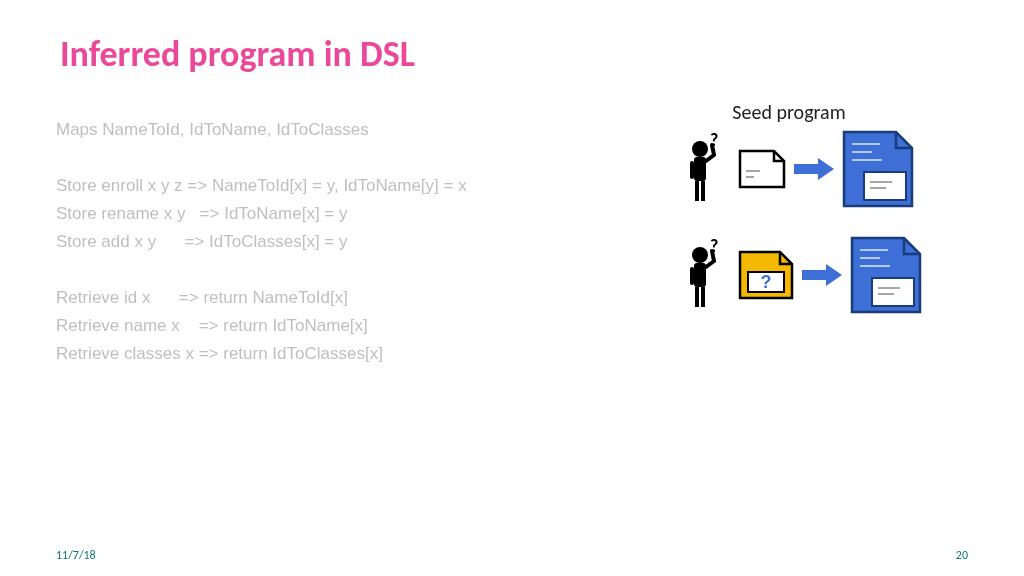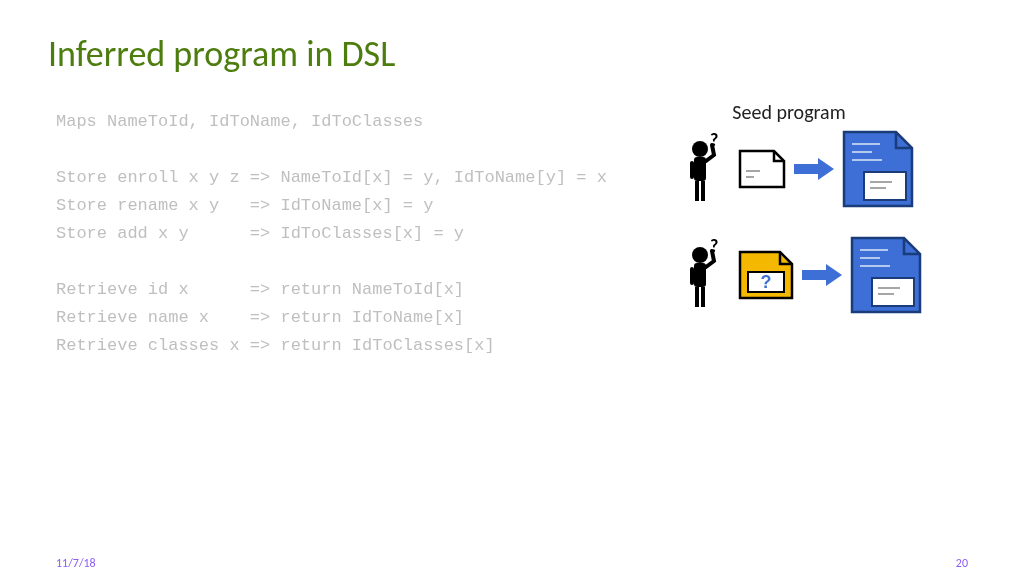--- a/index.html
+++ b/index.html
@@ -6,31 +6,31 @@
   body {
     width: 1024px;
     height: 576px;
     background: #fff;
     font-family: "Segoe UI", Calibri, Arial, sans-serif;
     position: relative;
     overflow: hidden;
   }
   .slide-title {
     position: absolute;
-    left: 48px;
+    left: 60px;
     top: 32px;
     font-size: 36px;
-    font-weight: 400;
-    color: #4d7c0f;
+    font-weight: 700;
+    color: #ec4899;
   }
   .code-block {
     position: absolute;
     left: 56px;
-    top: 108px;
-    font-family: Liberation Mono, monospace;
+    top: 116px;
+    font-family: Liberation Sans, sans-serif;
     font-size: 17px;
     color: #bfbfbf;
     line-height: 1.65;
     white-space: pre;
   }
   .right-col {
     position: absolute;
     left: 684px;
     top: 100px;
     width: 320px;
@@ -71,29 +71,29 @@
     width: 40px;
     height: 22px;
   }
   .big-file {
     width: 72px;
     height: 78px;
     position: relative;
   }
   .footer {
     position: absolute;
-    bottom: 6px;
+    bottom: 14px;
     left: 0;
     width: 1024px;
     display: flex;
     justify-content: space-between;
     align-items: flex-start;
     padding: 0 56px;
     font-size: 12px;
-    color: #8b5cf6;
+    color: #0f766e;
   }
   .footer-center {
     text-align: center;
     flex: 1;
     line-height: 1.3;
   }
 </style>
 </head>
 <body>
 

